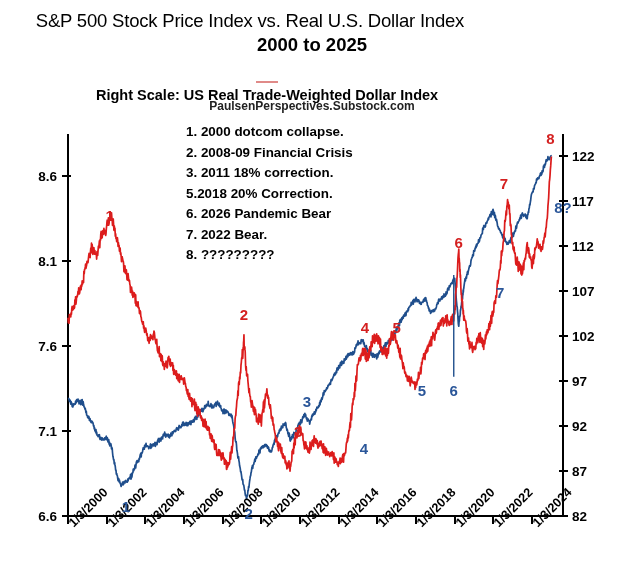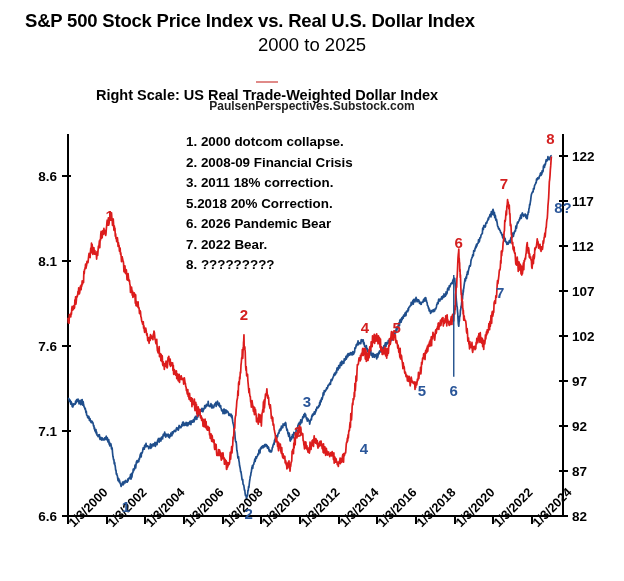--- a/index.html
+++ b/index.html
@@ -1,36 +1,36 @@
 <!DOCTYPE html>
 <html><head>
 <meta charset="utf-8">
 <style>
   html,body{margin:0;padding:0;background:#ffffff;}
   body{width:624px;height:581px;position:relative;overflow:hidden;
        font-family:"Liberation Sans","DejaVu Sans",sans-serif;color:#000;}
   #chart-root{position:absolute;inset:0;}
 
   .title1{position:absolute;left:0;top:10px;width:500px;text-align:center;
-          font-size:18.5px;font-weight:bold;letter-spacing:-.2px;}
+          font-size:18.5px;font-weight:normal;letter-spacing:-.2px;}
   .title2{position:absolute;left:0;top:34px;width:624px;text-align:center;
-          font-size:18.5px;font-weight:normal;}
+          font-size:18.5px;font-weight:bold;}
 
   .legend-row{position:absolute;display:flex;align-items:center;gap:4px;
               font-size:14.5px;font-weight:bold;white-space:nowrap;}
   .legend-1{left:116px;top:58px;}
   .legend-2{left:96px;top:81px;flex-direction:column;}
   .swatch{display:inline-block;width:22px;height:0;border-top:2.5px solid #000;}
   .sw-blue{border-top-color:#1f3d6e;}
   .sw-red{border-top-color:#e08a88;}
 
   .source{position:absolute;left:0;top:99px;width:624px;text-align:center;
           font-size:12px;font-weight:bold;color:#222;}
 
-  .notes{position:absolute;left:186px;top:132px;font-size:13.4px;
+  .notes{position:absolute;left:186px;top:122px;font-size:13.4px;
          font-weight:bold;line-height:20.5px;white-space:pre;}
   .notes div{height:20.5px;}
 
   .commentary{position:absolute;left:374px;top:402px;width:190px;
               font-size:12.6px;font-weight:bold;line-height:17.6px;}
 
   
   #plot{position:absolute;left:68px;top:134px;width:495px;height:382px;}
   .axis-line{position:absolute;background:#000;}
   #axis-left{left:-1px;top:0;width:2px;height:382px;}

